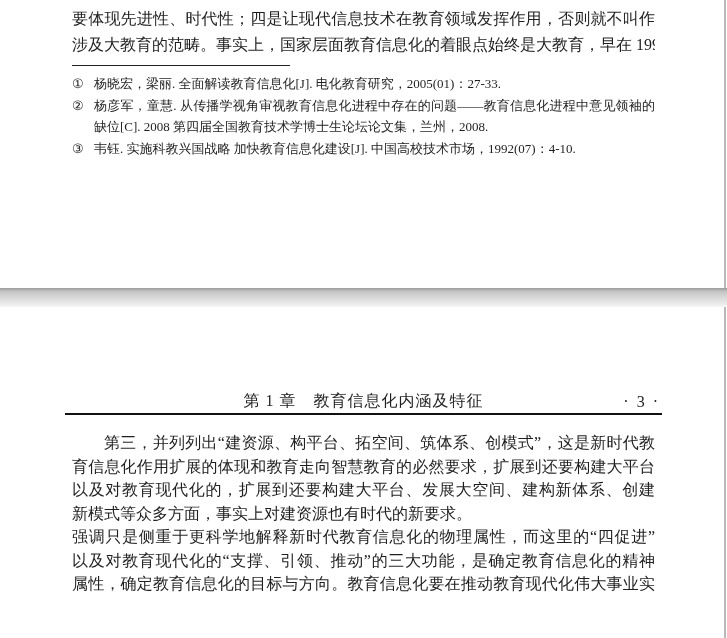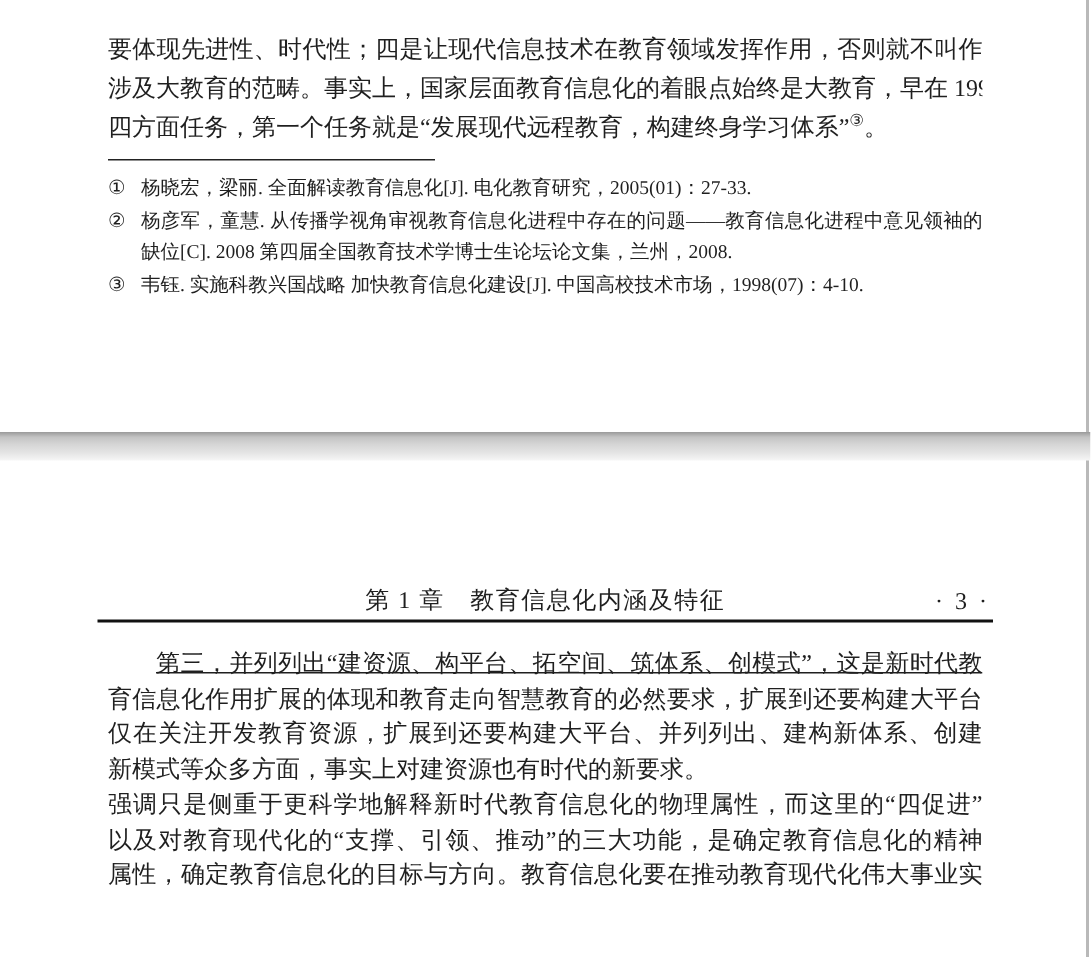--- a/index.html
+++ b/index.html
@@ -14,21 +14,21 @@
     overflow: hidden;
     font-family: "Liberation Serif", "DejaVu Serif", serif;
     color: #1f1f1f;
   }
   .page {
     position: absolute;
     left: 0;
     width: 727px;
     background: #ffffff;
   }
-  #page1 { top: 16px; height: 284px; overflow: hidden; }
+  #page1 { top: 1px; height: 284px; overflow: hidden; }
   #page2 { top: 307px; height: 359px; overflow: hidden; }
 
   .page-gap {
     position: absolute;
     top: 288px;
     left: 0;
     width: 727px;
     height: 19px;
     background: linear-gradient(to bottom,
       #9a9a9a 0%, #c3c3c3 18%, #d6d6d6 45%, #e4e4e4 72%, #f6f6f6 100%);
@@ -49,21 +49,21 @@
   .bodytext { font-size: 16px; }
   #page1 .bodytext { padding-top: 5px; line-height: 26px; }
 
   .tline {
     text-align: justify;
     text-align-last: justify;
     white-space: nowrap;
     overflow: hidden;
   }
   .tline.end { text-align-last: left; }
-  .tline.indent { text-indent: 2em; text-decoration: underline; }
+  .tline.indent { text-indent: 2em; }
 
   sup.fnref {
     font-size: 11px;
     line-height: 0;
     vertical-align: 6px;
   }
 
   .fn-rule {
     border: none;
     border-top: 1.5px solid #222222;
@@ -91,57 +91,56 @@
   #page2 .bodytext { margin-top: 16px; line-height: 23.5px; }
 </style>
 </head>
 <body>
 
 <div class="page" id="page1">
   <div class="textblock">
     <div class="bodytext">
       <div class="tline">要体现先进性、时代性；四是让现代信息技术在教育领域发挥作用，否则就不叫作</div>
       <div class="tline">涉及大教育的范畴。事实上，国家层面教育信息化的着眼点始终是大教育，早在 1999</div>
-      <div class="tline end"><span>四方面任务，第一个任务就是“发展现代远程教育，构建终身学习体系”</span><sup class="fnref">③</sup><span>。</span></div>
     </div>
 
     <hr class="fn-rule">
 
     <div class="footnotes">
       <div class="fn-item">
         <span class="fn-marker">①</span>
         <div class="fn-text">杨晓宏，梁丽. 全面解读教育信息化[J]. 电化教育研究，2005(01)：27-33.</div>
       </div>
       <div class="fn-item">
         <span class="fn-marker">②</span>
         <div class="fn-text">杨彦军，童慧. 从传播学视角审视教育信息化进程中存在的问题——教育信息化进程中意见领袖的缺位[C]. 2008 第四届全国教育技术学博士生论坛论文集，兰州，2008.</div>
       </div>
       <div class="fn-item">
         <span class="fn-marker">③</span>
-        <div class="fn-text">韦钰. 实施科教兴国战略 加快教育信息化建设[J]. 中国高校技术市场，1998(07)：4-10.</div>
+        <div class="fn-text">韦钰. 实施科教兴国战略 加快教育信息化建设[J]. 中国高校技术市场，1992(07)：4-10.</div>
       </div>
     </div>
   </div>
 </div>
 
 <div class="page-gap"></div>
 
 <div class="right-border"></div>
 
 <div class="page" id="page2">
   <div class="p2-header">
     <div class="chapter-title">第 1 章　教育信息化内涵及特征</div>
     <div class="page-number">· 3 ·</div>
   </div>
   <hr class="header-rule">
 
   <div class="textblock">
     <div class="bodytext">
       <div class="tline indent">第三，并列列出“建资源、构平台、拓空间、筑体系、创模式”，这是新时代教</div>
       <div class="tline">育信息化作用扩展的体现和教育走向智慧教育的必然要求，扩展到还要构建大平台</div>
-      <div class="tline">仅在关注开发教育资源，扩展到还要构建大平台、并列列出、建构新体系、创建</div>
+      <div class="tline">以及对教育现代化的，扩展到还要构建大平台、发展大空间、建构新体系、创建</div>
       <div class="tline end">新模式等众多方面，事实上对建资源也有时代的新要求。</div>
       <div class="tline">强调只是侧重于更科学地解释新时代教育信息化的物理属性，而这里的“四促进”</div>
       <div class="tline">以及对教育现代化的“支撑、引领、推动”的三大功能，是确定教育信息化的精神</div>
       <div class="tline">属性，确定教育信息化的目标与方向。教育信息化要在推动教育现代化伟大事业实</div>
     </div>
   </div>
 </div>
 
 </body></html>

